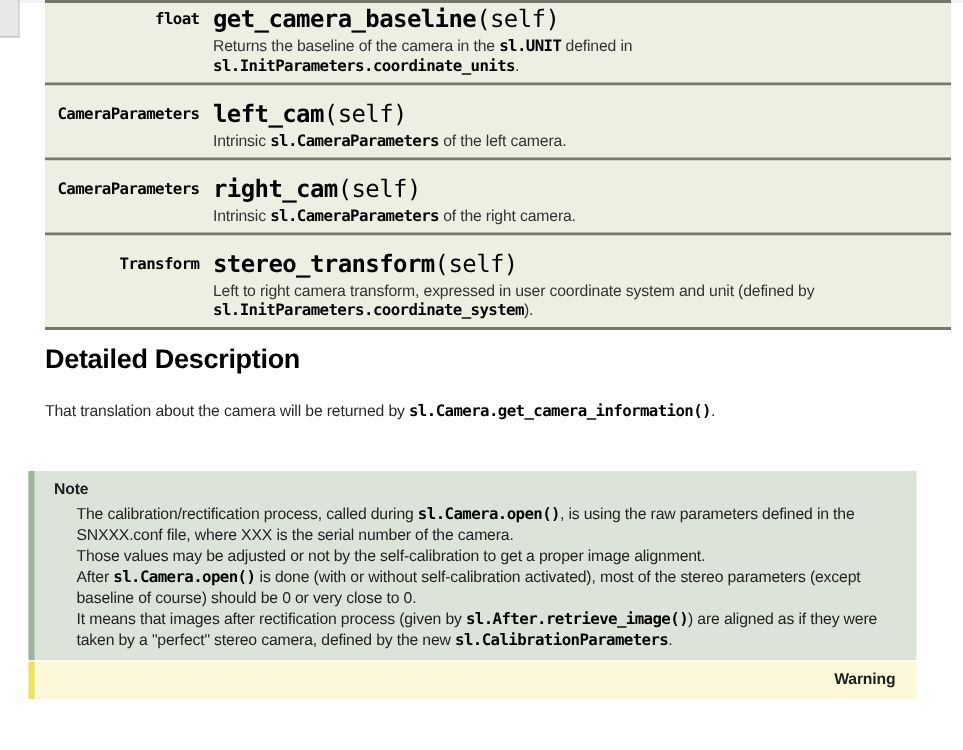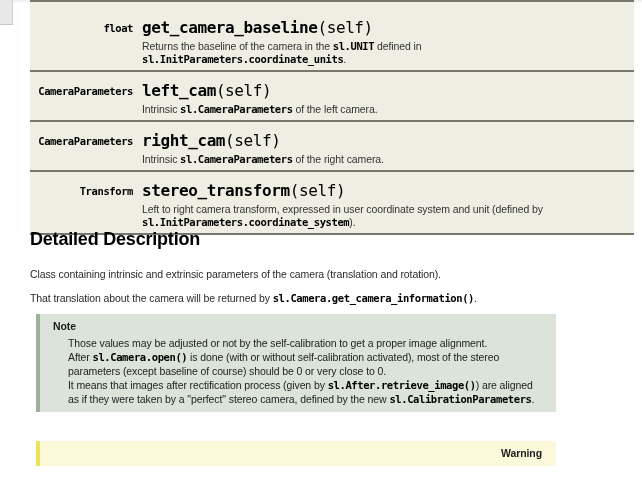--- a/index.html
+++ b/index.html
@@ -20,21 +20,21 @@
   
   .members {
     position:absolute; left:30px; top:0; width:604px;
     border-top:2px solid var(--sep,#77776b);
   }
   .member-row {
     display:flex; background:var(--rowbg,#efeee2);
     border-bottom:2px solid var(--sep,#77776b);
     padding:12px 0 4px 0;
   }
-  .member-row:first-child { padding-top:19px; }
+  .member-row:first-child { padding-top:4px; }
   .mono { font-family:"DejaVu Sans Mono","Liberation Mono",monospace; letter-spacing:-0.4px; }
   .member-type {
     flex:0 0 112px; text-align:right; padding-right:9px; padding-top:1px;
     font-family:"DejaVu Sans Mono","Liberation Mono",monospace;
     font-size:10.5px; font-weight:bold; color:#000; letter-spacing:-0.4px;
   }
   .member-main { flex:1; min-width:0; }
   .member-sig { font-size:16px; line-height:14px; color:#000; }
   .member-name { font-weight:bold; }
   .member-args { font-weight:normal; }
@@ -50,21 +50,21 @@
   
   .heading {
     position:absolute; left:30px; top:229px;
     font-size:18px; font-weight:bold; color:#000000; letter-spacing:-0.2px;
   }
   .paras { position:absolute; left:30px; top:268px; width:600px; }
   .para { margin-bottom:11px; font-size:10.5px; line-height:13px; color:#2b2b2b; }
 
   
   .admonition {
-    position:absolute; left:36px; width:520px;
+    position:absolute; left:19px; width:592px;
     border-left:4px solid var(--adm-border,#999);
     background:var(--adm-bg,#eee);
     padding:5px 14px 6px 0;
   }
   .admonition.note { top:314px; }
   .admonition.warning { top:441px; }
   .adm-label { margin-left:13px; font-size:10.5px; font-weight:600; color:#1e1e1e; line-height:14px; }
   .adm-body { margin-left:28px; margin-top:3px; }
   .adm-line { font-size:10.5px; line-height:14px; color:#222; }
 </style>
@@ -105,27 +105,27 @@
       <div class="member-main">
         <div class="member-sig mono"><span class="member-name">stereo_transform</span><span class="member-args">(self)</span></div>
         <div class="member-desc"><span class="plain">Left to right camera transform, expressed in user coordinate system and unit (defined by </span><span class="code">sl.InitParameters.coordinate_system</span><span class="plain">).</span></div>
       </div>
     </div>
   </div>
 
   <h2 class="heading">Detailed Description</h2>
 
   <div class="paras">
-      <div class="para"><span class="plain">Class containing intrinsic and extrinsic parameters of the camera (translation and rotation).</span></div>
       <div class="para"><span class="plain">That translation about the camera will be returned by </span><span class="code">sl.Camera.get_camera_information()</span><span class="plain">.</span></div>
     </div>
 
   <div class="admonition note" style="background-color: rgb(220, 228, 217); border-left-color: rgb(159, 178, 155);">
     <div class="adm-label">Note</div>
     <div class="adm-body">
+        <div class="adm-line"><span class="plain">The calibration/rectification process, called during </span><span class="code">sl.Camera.open()</span><span class="plain">, is using the raw parameters defined in the SNXXX.conf file, where XXX is the serial number of the camera.</span></div>
         <div class="adm-line"><span class="plain">Those values may be adjusted or not by the self-calibration to get a proper image alignment.</span></div>
         <div class="adm-line"><span class="plain">After </span><span class="code">sl.Camera.open()</span><span class="plain"> is done (with or without self-calibration activated), most of the stereo parameters (except baseline of course) should be 0 or very close to 0.</span></div>
         <div class="adm-line"><span class="plain">It means that images after rectification process (given by </span><span class="code">sl.After.retrieve_image()</span><span class="plain">) are aligned as if they were taken by a "perfect" stereo camera, defined by the new </span><span class="code">sl.CalibrationParameters</span><span class="plain">.</span></div>
       </div>
   </div>
 
   <div class="admonition warning" style="background-color: rgb(251, 249, 218); border-left-color: rgb(237, 227, 91); text-align: right;">
     <div class="adm-label">Warning</div>
   </div>
 </div>

